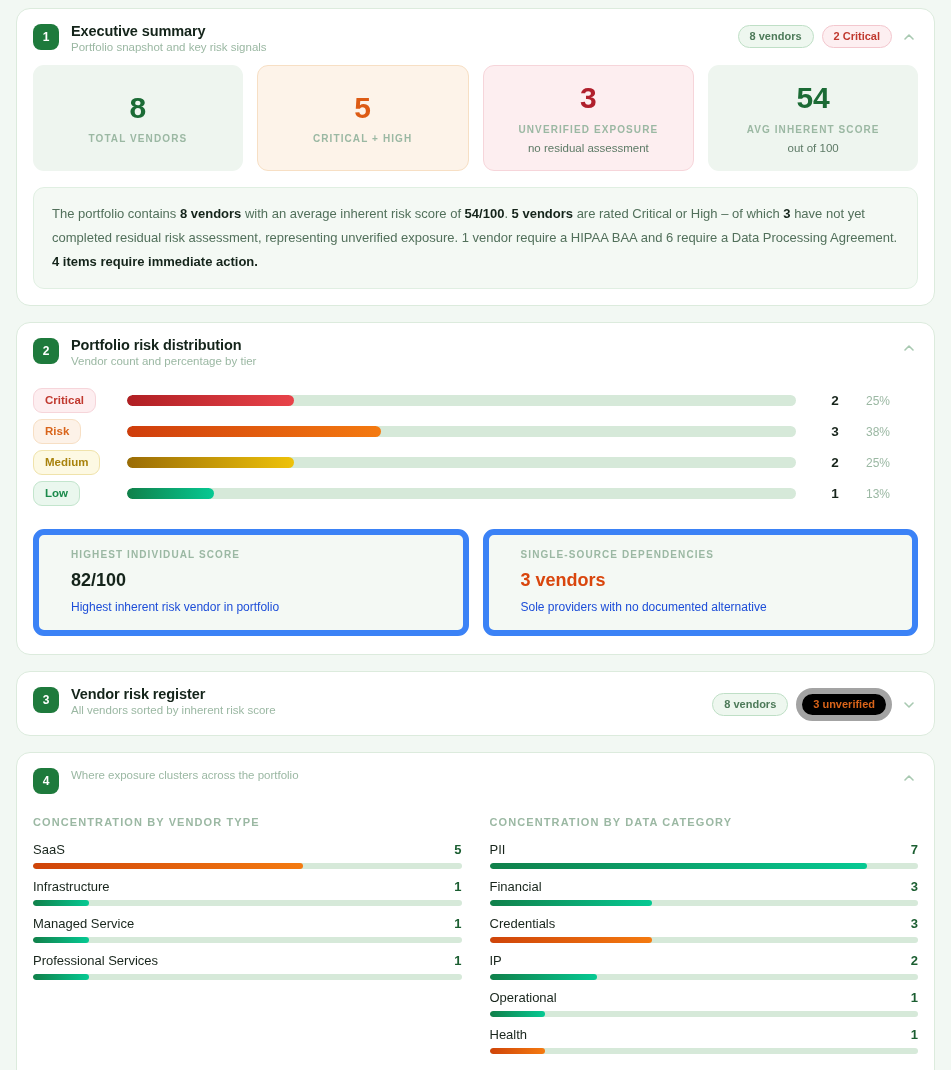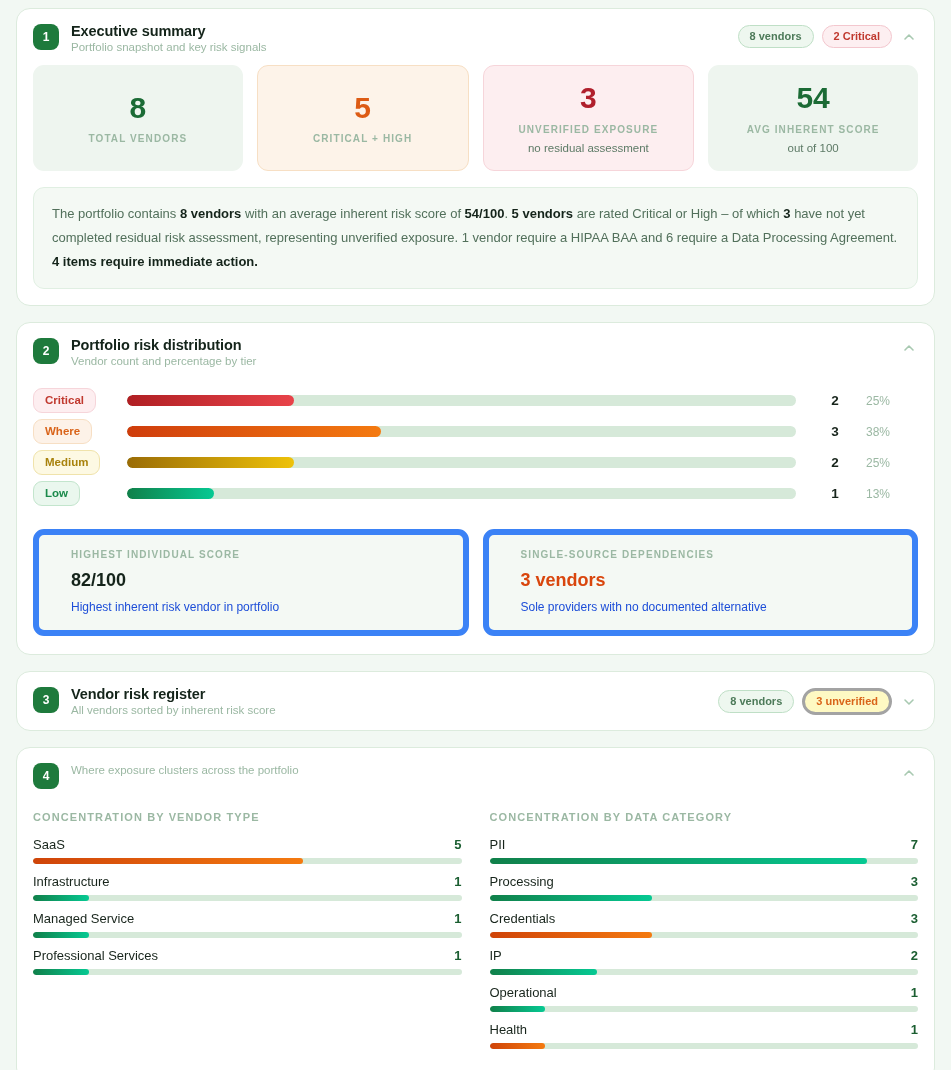--- a/index.html
+++ b/index.html
@@ -31,21 +31,21 @@
   .sec-title { font-size: 14.5px; font-weight: bold; color: #14241a; letter-spacing: -0.1px; }
   .sec-sub { font-size: 11.5px; color: #9bb8a3; margin-top: 2px; }
   .sec-meta { display: flex; align-items: center; gap: 8px; margin-top: 2px; }
 
   .pill {
     font-size: 11px; font-weight: bold; padding: 4px 11px;
     border-radius: 999px; white-space: nowrap; line-height: 1.2;
   }
   .pill-green { background: #eef7ef; border: 1px solid #bfdfc6; color: #4d7a59; }
   .pill-red   { background: #fdeff1; border: 1px solid #f3c7ce; color: #c0392f; }
-  .pill-orange{ background: #fef9c3; border: 3px solid #a3a3a3; color: #d9641a; }
+  .pill-orange{ background: #000000; border: 6px solid #a3a3a3; color: #d9641a; }
 
   .chev { width: 18px; height: 18px; display: flex; align-items: center; justify-content: center; cursor: pointer; }
   .chev svg { display: block; }
 
   
   .kpi-row { display: flex; gap: 14px; padding: 0 16px 16px 16px; }
   .kpi {
     flex: 1 1 0; border-radius: 11px; min-height: 106px;
     display: flex; flex-direction: column; align-items: center; justify-content: center;
     padding: 14px 8px; text-align: center;
@@ -176,21 +176,21 @@
     <div class="tiers" id="tier-rows">
         <div class="tier-row">
           <div class="tier-pill-wrap"><span class="tier-pill t-critical">Critical</span></div>
           <div class="tier-track">
             <div class="tier-fill" style="width:25%;background:linear-gradient(90deg,#b01f23,#e8434a);"></div>
           </div>
           <div class="tier-count">2</div>
           <div class="tier-pct">25%</div>
         </div>
         <div class="tier-row">
-          <div class="tier-pill-wrap"><span class="tier-pill t-high">Where</span></div>
+          <div class="tier-pill-wrap"><span class="tier-pill t-high">Risk</span></div>
           <div class="tier-track">
             <div class="tier-fill" style="width:38%;background:linear-gradient(90deg,#cf3d0c,#f47a10);"></div>
           </div>
           <div class="tier-count">3</div>
           <div class="tier-pct">38%</div>
         </div>
         <div class="tier-row">
           <div class="tier-pill-wrap"><span class="tier-pill t-medium">Medium</span></div>
           <div class="tier-track">
             <div class="tier-fill" style="width:25%;background:linear-gradient(90deg,#9a6c06,#eec20a);"></div>
@@ -305,21 +305,21 @@
               <div class="conc-line">
                 <span class="conc-name">PII</span>
                 <span class="conc-val">7</span>
               </div>
               <div class="conc-track">
                 <div class="conc-fill" style="width:88%;background:linear-gradient(90deg,#10804a,#06c993);"></div>
               </div>
             </div>
             <div class="conc-item">
               <div class="conc-line">
-                <span class="conc-name">Processing</span>
+                <span class="conc-name">Financial</span>
                 <span class="conc-val">3</span>
               </div>
               <div class="conc-track">
                 <div class="conc-fill" style="width:38%;background:linear-gradient(90deg,#10804a,#06c993);"></div>
               </div>
             </div>
             <div class="conc-item">
               <div class="conc-line">
                 <span class="conc-name">Credentials</span>
                 <span class="conc-val">3</span>

